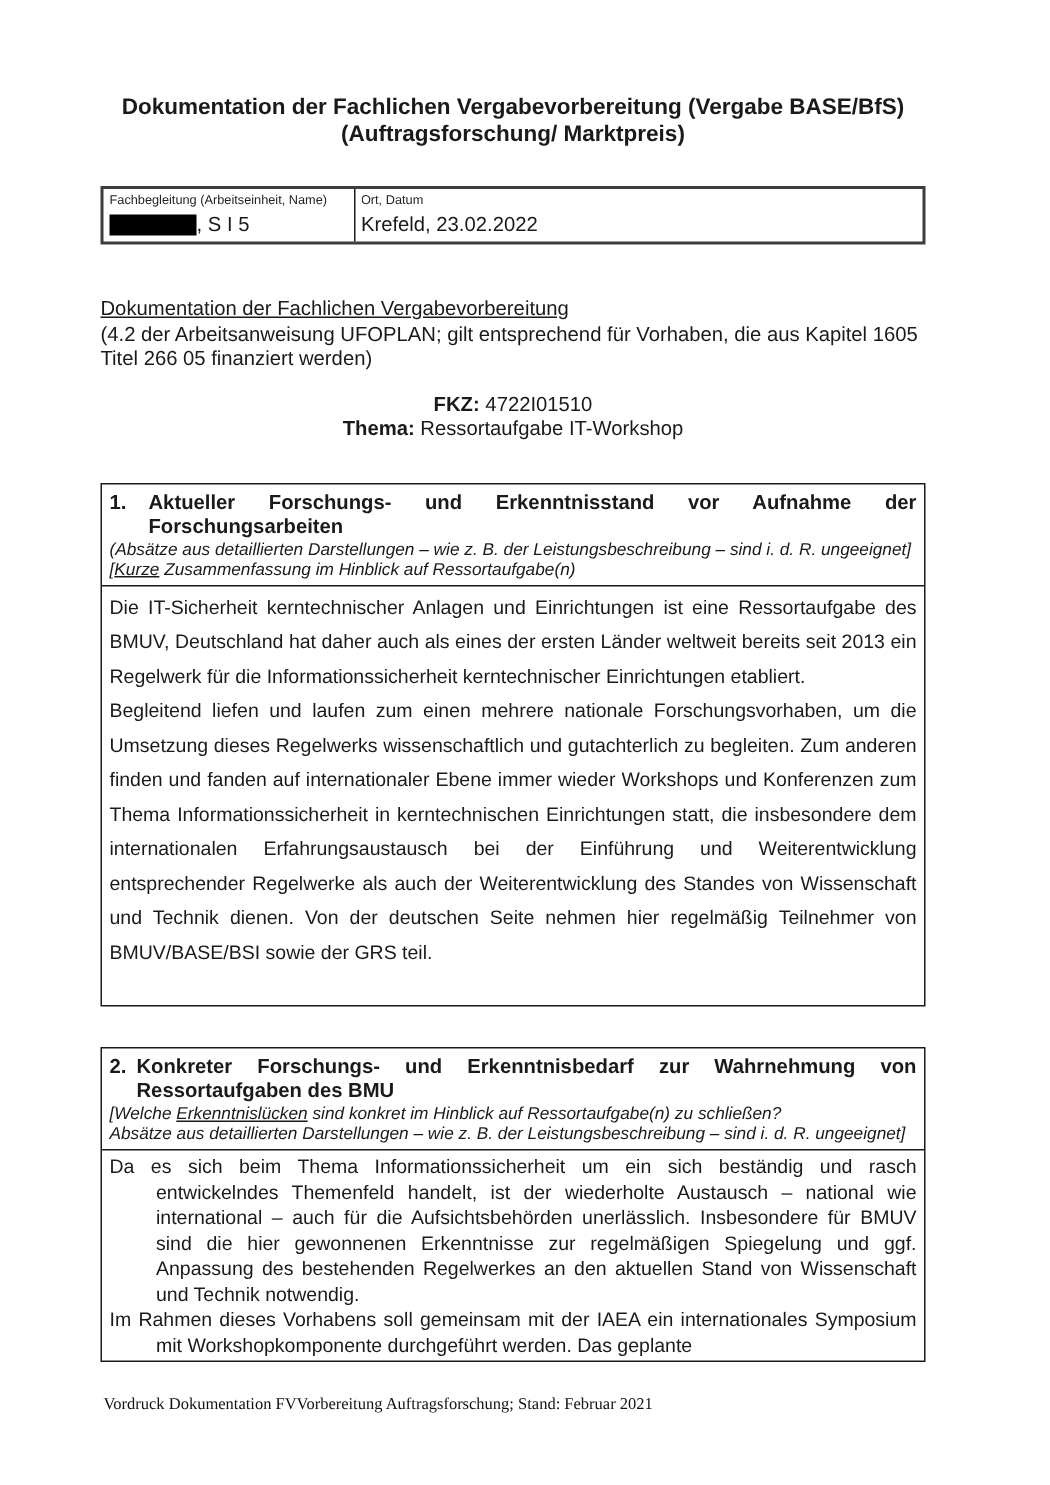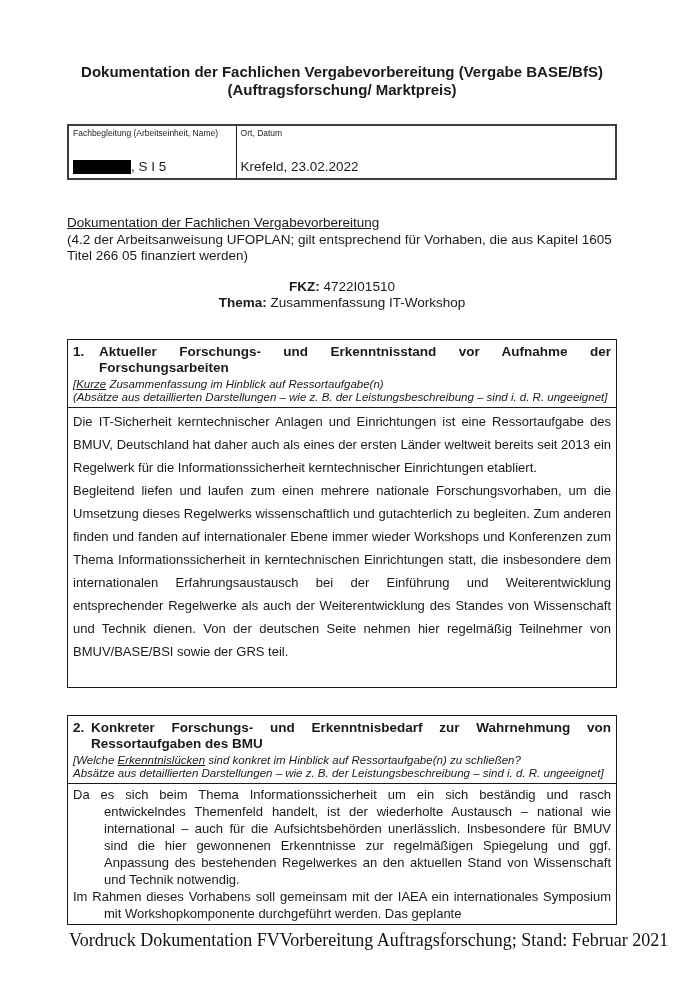--- a/index.html
+++ b/index.html
@@ -16,21 +16,21 @@
   .doc-title { margin-top:63px; text-align:center; font-weight:bold; font-size:15px; line-height:18px; }
 
   
   .info-table { margin-top:25px; display:flex; border:2px solid #3d3d3d; background:#fff; }
   .info-cell { border-right:1px solid #1a1a1a; padding:2px 4px 3px 4px; box-sizing:border-box; }
   .info-cell:last-child { border-right:none; }
   .cell-c1 { width:30.7%; }
   .cell-c2 { width:24.4%; }
   .cell-c3 { width:44.9%; }
   .cell-label { font-size:8.5px; line-height:10px; color:#222; white-space:nowrap; overflow:hidden; }
-  .cell-value { font-size:13.5px; line-height:17px; margin-top:20px; height:17px; display:flex; align-items:center; white-space:pre; }
+  .cell-value { font-size:13.5px; line-height:17px; margin-top:3px; height:17px; display:flex; align-items:center; white-space:pre; }
   .redact { display:inline-block; background:#000; height:14px; vertical-align:middle; }
   .redact-name { width:58px; }
   .redact-phone { width:26px; }
 
   
   .intro { margin-top:35px; font-size:13.5px; line-height:16.5px; }
   .intro-heading { text-decoration:underline; }
   .fkz-block { margin-top:14px;text-align:center; }
   .lbl-bold { font-weight:bold; }
 
@@ -44,21 +44,21 @@
   .sec-text { flex:1; text-align:justify; }
   .sec-notes { font-style:italic; font-size:11.5px; line-height:13.5px; margin-top:2px; }
   .u { text-decoration:underline; }
   .sec-body { padding:2px 5px 4px 5px; font-size:13px; }
   .body-loose { line-height:23px; padding-bottom:24px; }
   .body-tight { line-height:17px; padding-bottom:2px; }
   .sec-body p { margin:0; text-align:justify; }
   .hang p { padding-left:31px; text-indent:-31px; }
 
   
-  .footer { position:absolute; left:69px; top:930px; font-family:"Liberation Serif", serif; font-size:18px; color:#111; }
+  .footer { position:absolute; left:69px; top:930px; font-family:"Liberation Serif", serif; font-size:11px; color:#111; }
 </style>
 </head>
 <body>
 
 <div class="page">
   <div class="content">
 
     <div class="doc-title">
       <div>Dokumentation der Fachlichen Vergabevorbereitung (Vergabe BASE/BfS)</div>
       <div>(Auftragsforschung/ Marktpreis)</div>
@@ -75,33 +75,33 @@
         <div class="cell-label">Ort, Datum</div>
         <div class="cell-value">Krefeld, 23.02.2022</div>
       </div>
     </div>
 
     <div class="intro">
       <div class="intro-heading">Dokumentation der Fachlichen Vergabevorbereitung</div>
       <div>(4.2 der Arbeitsanweisung UFOPLAN; gilt entsprechend für Vorhaben, die aus Kapitel 1605 Titel 266 05 finanziert werden)</div>
       <div class="fkz-block">
         <div><span class="lbl-bold">FKZ:</span><span> 4722I01510</span></div>
-        <div><span class="lbl-bold">Thema:</span><span> Zusammenfassung IT-Workshop</span></div>
+        <div><span class="lbl-bold">Thema:</span><span> Ressortaufgabe IT-Workshop</span></div>
       </div>
     </div>
 
     <div class="sec-box" id="section1">
       <div class="sec-head">
         <div class="sec-title">
           <span class="sec-num num-wide">1.</span>
           <span class="sec-text">Aktueller Forschungs- und Erkenntnisstand vor Aufnahme der Forschungsarbeiten</span>
         </div>
         <div class="sec-notes">
+          <div>(Absätze aus detaillierten Darstellungen – wie z. B. der Leistungsbeschreibung – sind i. d. R. ungeeignet]</div>
           <div><span>[</span><span class="u">Kurze</span><span> Zusammenfassung im Hinblick auf Ressortaufgabe(n)</span></div>
-          <div>(Absätze aus detaillierten Darstellungen – wie z. B. der Leistungsbeschreibung – sind i. d. R. ungeeignet]</div>
         </div>
       </div>
       <div class="sec-body body-loose">
         <p>Die IT-Sicherheit kerntechnischer Anlagen und Einrichtungen ist eine Ressortaufgabe des BMUV, Deutschland hat daher auch als eines der ersten Länder weltweit bereits seit 2013 ein Regelwerk für die Informationssicherheit kerntechnischer Einrichtungen etabliert.</p>
         <p>Begleitend liefen und laufen zum einen mehrere nationale Forschungsvorhaben, um die Umsetzung dieses Regelwerks wissenschaftlich und gutachterlich zu begleiten. Zum anderen finden und fanden auf internationaler Ebene immer wieder Workshops und Konferenzen zum Thema Informationssicherheit in kerntechnischen Einrichtungen statt, die insbesondere dem internationalen Erfahrungsaustausch bei der Einführung und Weiterentwicklung entsprechender Regelwerke als auch der Weiterentwicklung des Standes von Wissenschaft und Technik dienen. Von der deutschen Seite nehmen hier regelmäßig Teilnehmer von BMUV/BASE/BSI sowie der GRS teil.</p>
       </div>
     </div>
 
     <div class="sec-box" id="section2">
       <div class="sec-head">

